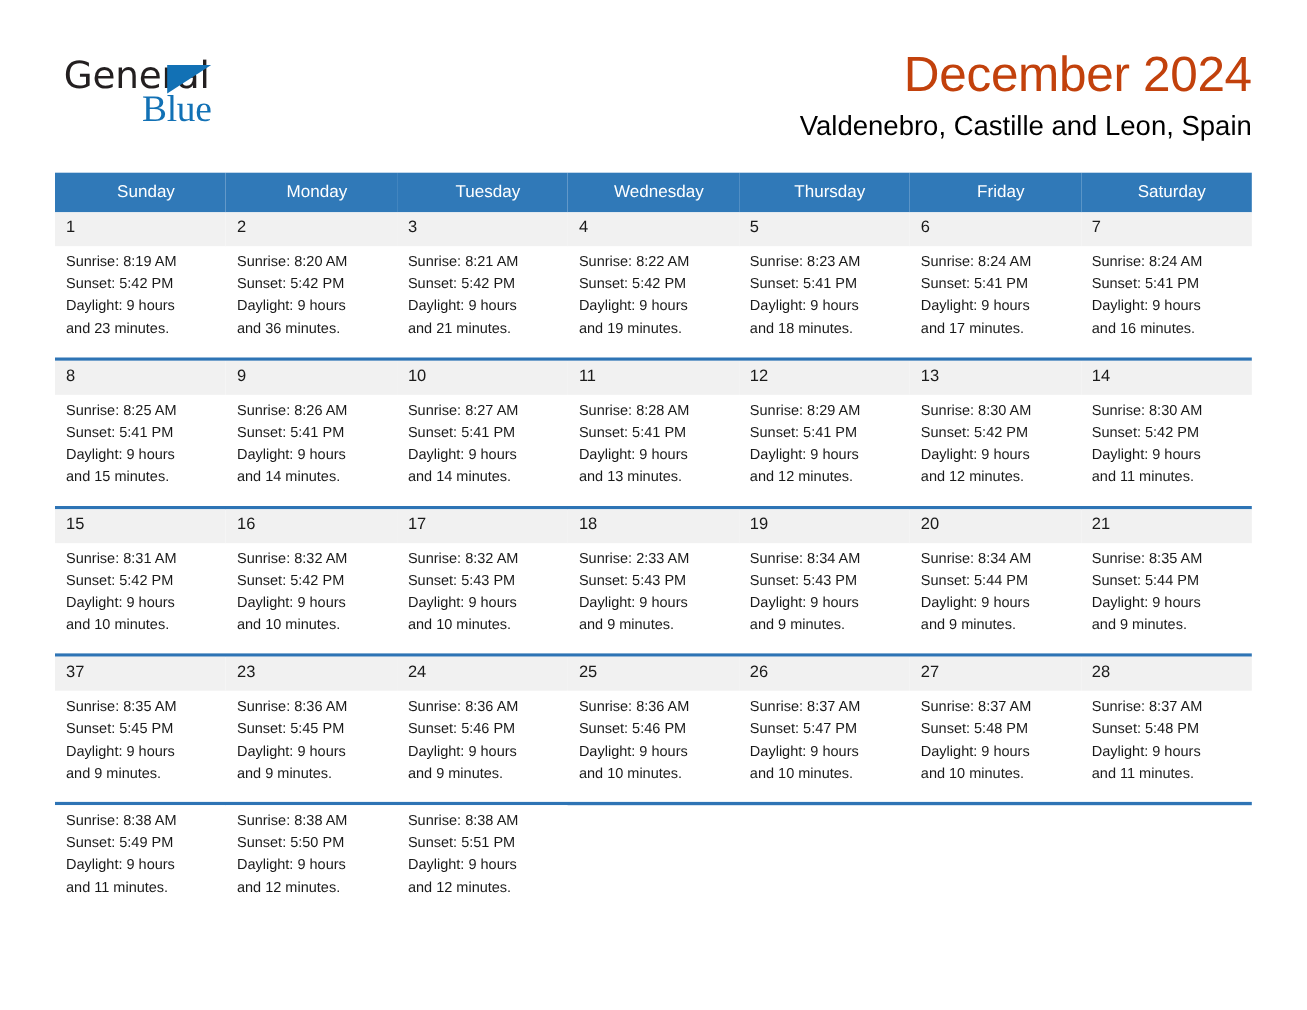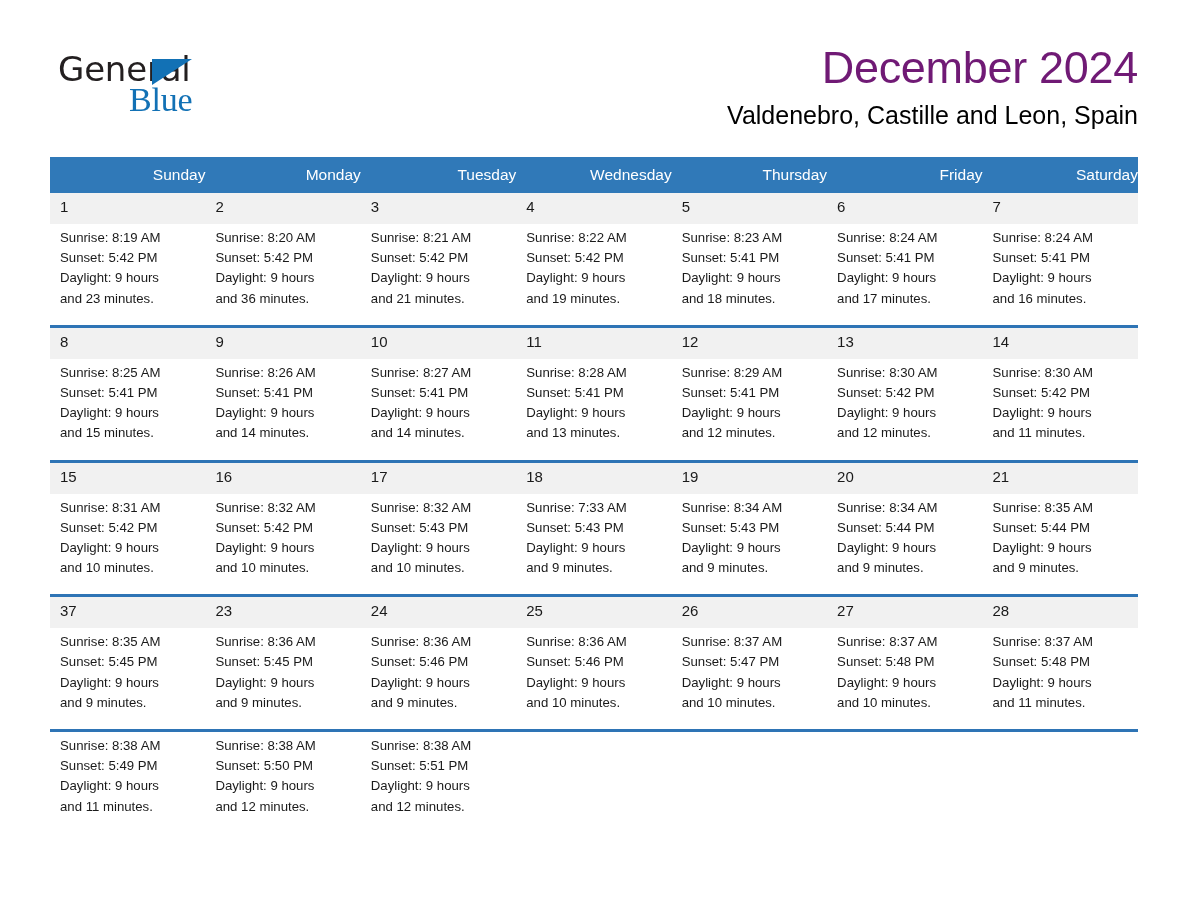--- a/index.html
+++ b/index.html
@@ -70,21 +70,21 @@
   .title-block {
     position: absolute;
     right: 50px;
     top: 44px;
     text-align: right;
     width: 800px;
   }
   .cal-title {
     font-size: 45px;
     font-weight: normal;
-    color: #701a75;
+    color: #c2410c;
     line-height: 1.08;
     letter-spacing: -0.3px;
   }
   .cal-subtitle {
     margin-top: 9px;
     font-size: 25px;
     font-weight: normal;
     color: #000000;
     line-height: 1.1;
   }
@@ -97,21 +97,21 @@
     width: 1088px;
     border-collapse: collapse;
     table-layout: fixed;
   }
 
   .calendar th {
     background: #3079b8;
     color: #ffffff;
     font-size: 15.5px;
     font-weight: normal;
-    text-align: right;
+    text-align: center;
     padding: 8px 0 9px 10px;
     height: 19px;
     border: none;
   }
 
   .weekrow-sep td {
     padding: 0;
     height: 3px;
     background: #2e74b5;
     border: none;
@@ -330,21 +330,21 @@
             <span class="info-line">Daylight: 9 hours</span>
             <span class="info-line">and 10 minutes.</span>
           </td>
           <td>
             <span class="info-line">Sunrise: 8:32 AM</span>
             <span class="info-line">Sunset: 5:43 PM</span>
             <span class="info-line">Daylight: 9 hours</span>
             <span class="info-line">and 10 minutes.</span>
           </td>
           <td>
-            <span class="info-line">Sunrise: 7:33 AM</span>
+            <span class="info-line">Sunrise: 2:33 AM</span>
             <span class="info-line">Sunset: 5:43 PM</span>
             <span class="info-line">Daylight: 9 hours</span>
             <span class="info-line">and 9 minutes.</span>
           </td>
           <td>
             <span class="info-line">Sunrise: 8:34 AM</span>
             <span class="info-line">Sunset: 5:43 PM</span>
             <span class="info-line">Daylight: 9 hours</span>
             <span class="info-line">and 9 minutes.</span>
           </td>

